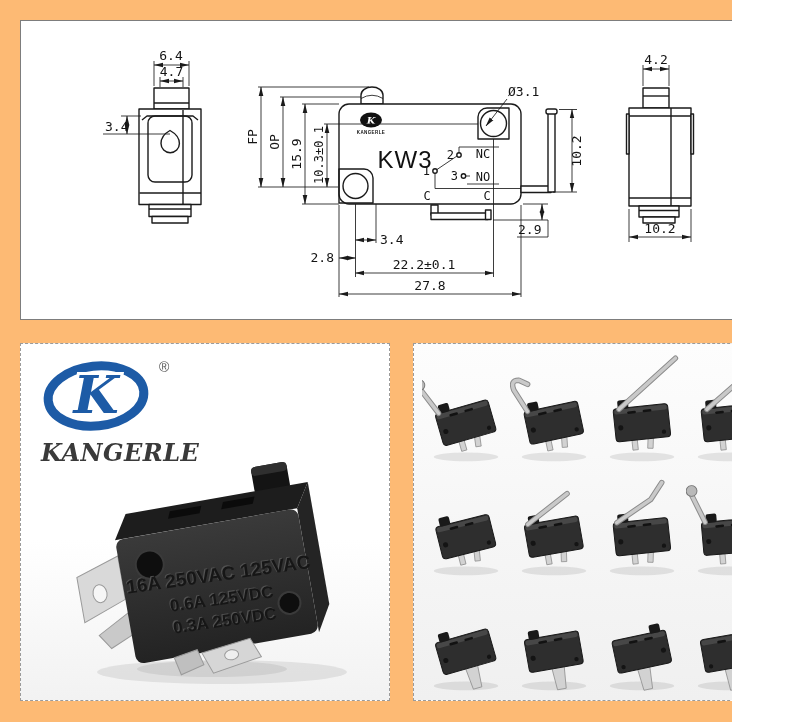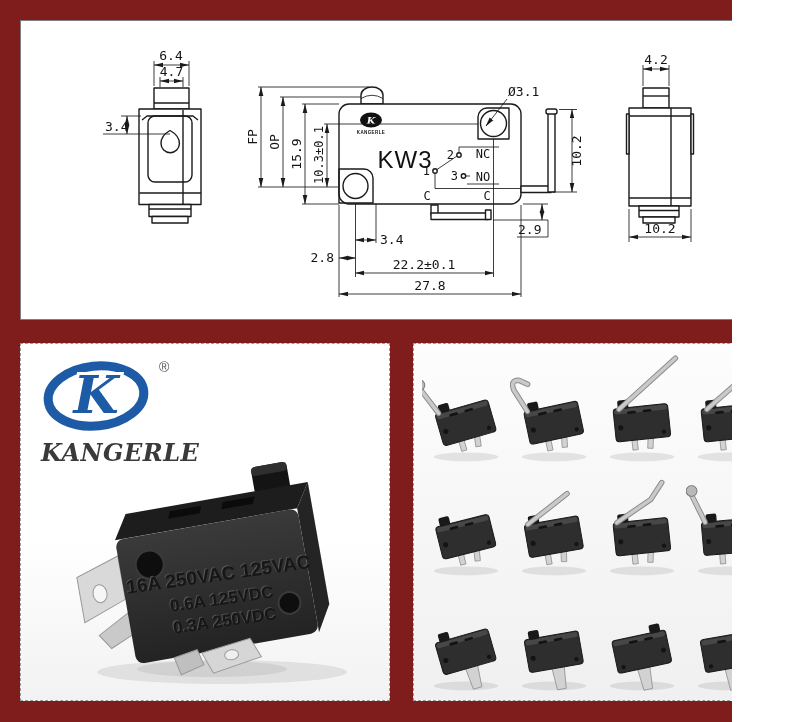--- a/index.html
+++ b/index.html
@@ -1,16 +1,16 @@
 <!DOCTYPE html>
 <html><head>
 <meta charset="utf-8">
 <style>
   html,body{margin:0;padding:0;background:#fff;}
-  .page{position:relative;width:732px;height:722px;background:#7f1d1d;overflow:hidden;font-family:"Liberation Sans",sans-serif;}
+  .page{position:relative;width:732px;height:722px;background:#fdba74;overflow:hidden;font-family:"Liberation Sans",sans-serif;}
   .top-box{position:absolute;left:20px;top:20px;width:760px;height:300px;border:1px solid #7d7d7d;box-sizing:border-box;background:#fff;}
   .techdraw{position:absolute;left:0;top:0;width:758px;height:298px;}
   .panel{position:absolute;top:343px;height:358px;border:1px dashed #9b9b9b;box-sizing:border-box;}
   .panel-left{left:20px;width:370px;background:linear-gradient(180deg,#ffffff 55%,#f2f2f2 100%);}
   .panel-right{left:413px;width:367px;background:linear-gradient(180deg,#fdfdfd,#f0f0f0);}
   
   .p{fill:none;stroke:#1a1a1a;stroke-width:1.4;stroke-linejoin:round;}
   .pf{fill:#fff;stroke:#1a1a1a;stroke-width:1.4;stroke-linejoin:round;}
   .d{stroke:#1a1a1a;stroke-width:0.85;fill:none;}
   .dim{font:13px "DejaVu Sans Mono",monospace;fill:#141414;}

